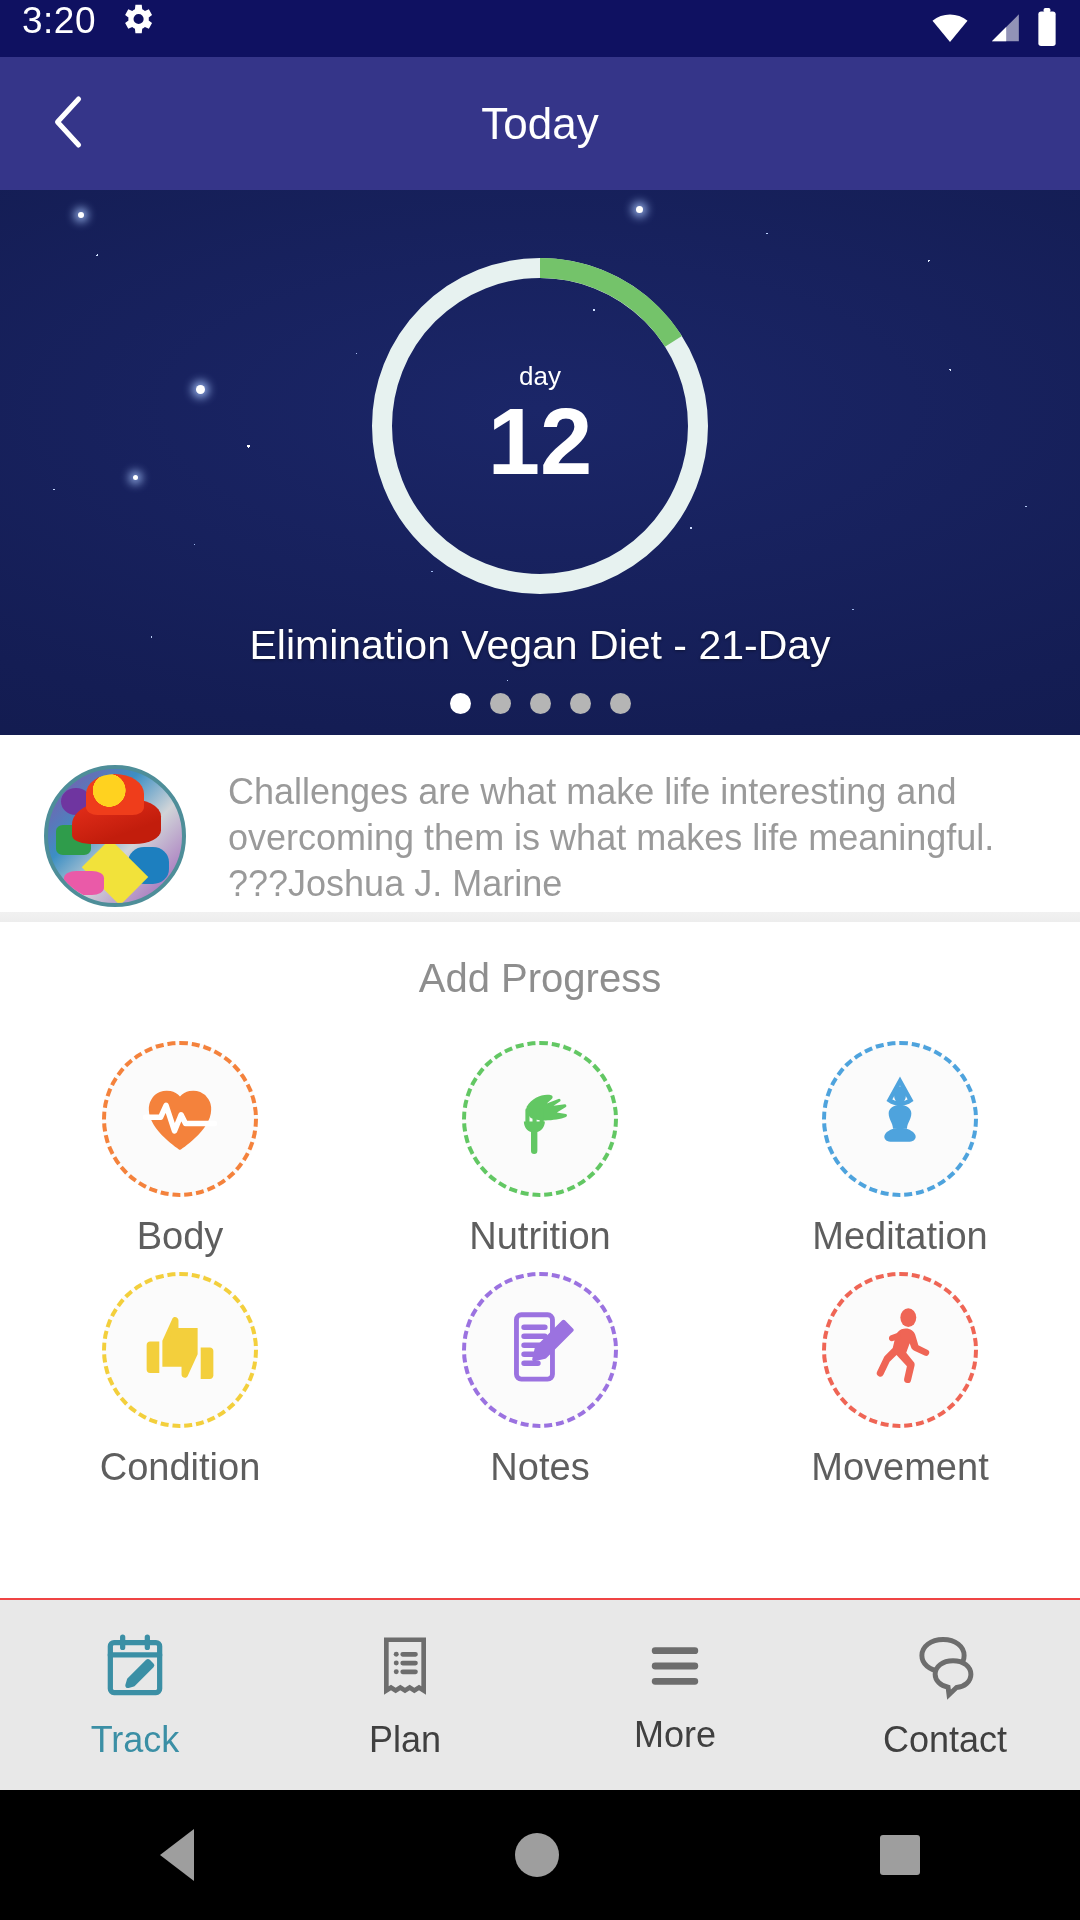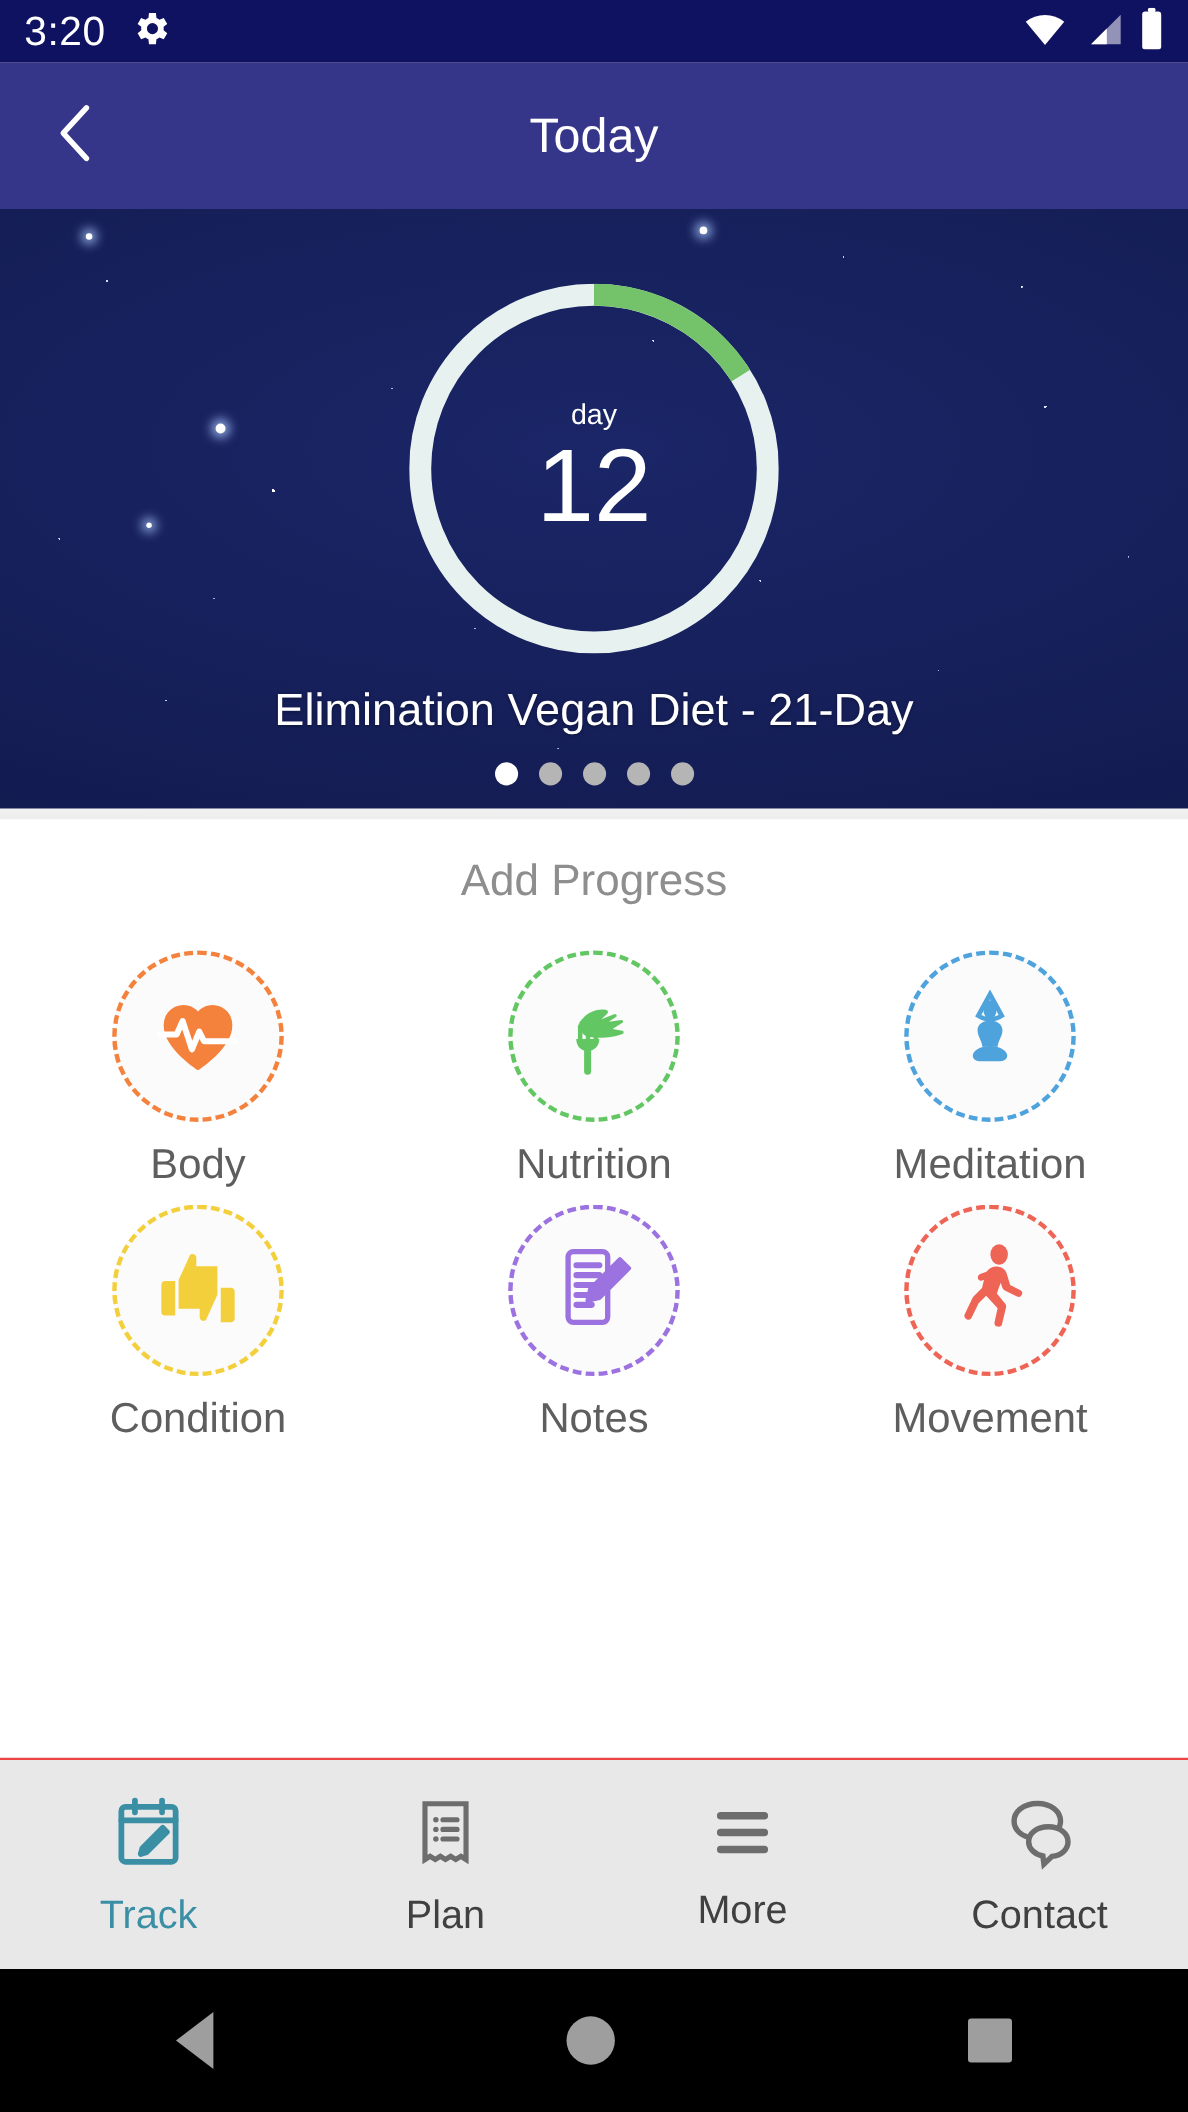--- a/index.html
+++ b/index.html
@@ -2,21 +2,21 @@
 <html><head>
 <meta charset="utf-8">
 <style>
   * { margin:0; padding:0; box-sizing:border-box; }
   html,body { width:1080px; height:1920px; background:#fff;
     font-family:"Liberation Sans", sans-serif; overflow:hidden; }
 
   #app { position:relative; width:1080px; height:1920px; }
 
   
-  .statusbar { height:57px; background:#0f1161; display:flex; align-items:center;
+  .statusbar { height:57px; background:#0f1161; display:flex; 
      padding:0 22px; color:#fff; }
   .sb-time { font-size:37px; letter-spacing:.5px; }
   .sb-gear { margin-left:22px; display:inline-block; }
   .sb-right { margin-left:auto; display:flex; align-items:center; gap:14px; }
 
   
   .appbar { height:133px; background:#353589; display:flex; align-items:center;
      position:relative; }
   .back-btn { position:absolute; left:34px; top:50%; transform:translateY(-50%);
      width:70px; height:70px; display:flex; align-items:center; justify-content:center;}
@@ -45,21 +45,21 @@
   }
   .star-big { position:absolute; border-radius:50%; background:#ffffff;
      box-shadow:0 0 10px 4px rgba(170,200,255,.85); }
 
   .ring-wrap { position:absolute; left:50%; top:68px; transform:translateX(-50%);
      width:336px; height:336px; }
   .ring-wrap svg { display:block; }
   .ring-center { position:absolute; inset:0; display:flex; flex-direction:column;
      align-items:center; justify-content:center; color:#fff; }
   .ring-label { font-size:26px; line-height:1; margin-bottom:6px;}
-  .ring-value { font-size:94px; line-height:1; font-weight:400; }
+  .ring-value { font-size:94px; line-height:1; font-weight:700; }
 
   .hero-title { position:absolute; left:0; right:0; top:432px; text-align:center;
      color:#fff; font-size:41px; text-shadow:0 1px 3px rgba(0,0,0,.4); }
   .dots { position:absolute; left:0; right:0; top:503px; display:flex;
      justify-content:center; gap:19px; }
   .dot { width:21px; height:21px; border-radius:50%; background:#b5b5b5; }
   .dot.active { background:#ffffff; }
 
   
   .quote { height:177px; background:#fff; display:flex; align-items:flex-start;
@@ -177,20 +177,32 @@
     <div class="hero-title">Elimination Vegan Diet  - 21-Day</div>
     <div class="dots" id="carousel-dots">
         <span class="dot active"></span>
         <span class="dot"></span>
         <span class="dot"></span>
         <span class="dot"></span>
         <span class="dot"></span>
       </div>
   </div>
 
+  <div class="quote">
+    <div class="avatar">
+      <span class="s3"></span>
+        <span class="s4"></span>
+        <span class="s6"></span>
+      <span class="s5"></span>
+        <span class="s7"></span>
+      <span class="s2"></span>
+        <span class="s1"></span>
+    </div>
+    <div class="quote-text">Challenges are what make life interesting and overcoming them is what makes life meaningful. ???Joshua J. Marine</div>
+  </div>
 
   <div class="divider"></div>
 
   <div class="progress-sec">
     <div class="sec-title">Add Progress</div>
     <div class="grid" id="progress-grid">
         <div class="cell">
           <div class="circ" style="border: 4px dashed rgb(244, 130, 60);">
             <span><svg width="88" height="88" viewBox="0 0 24 24" fill="#f4823c">
      <path d="M12 21s-8.5-5.4-8.5-11A4.9 4.9 0 0 1 12 6.4 4.9 4.9 0 0 1 20.5 10c0 5.6-8.5 11-8.5 11z"></path>

